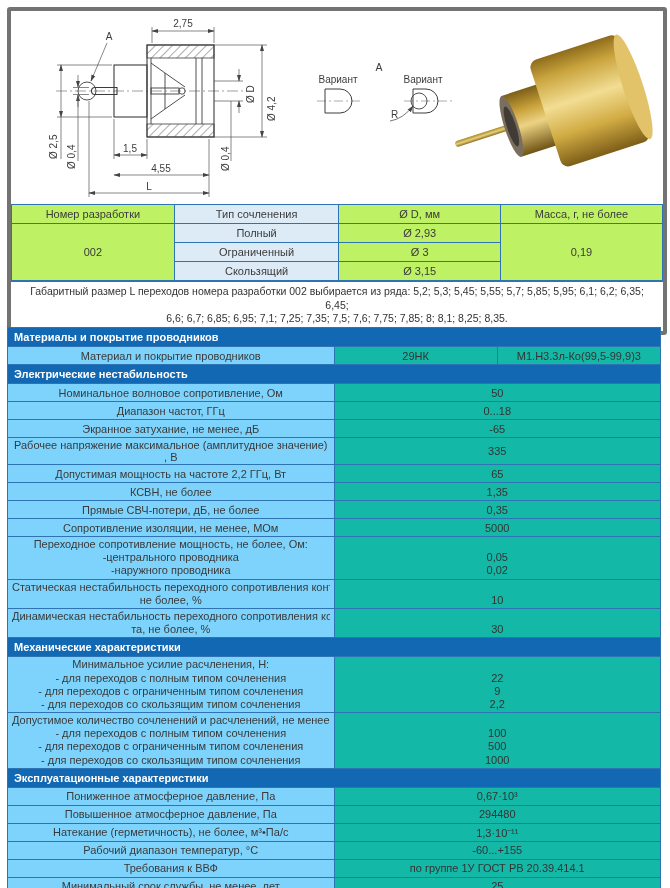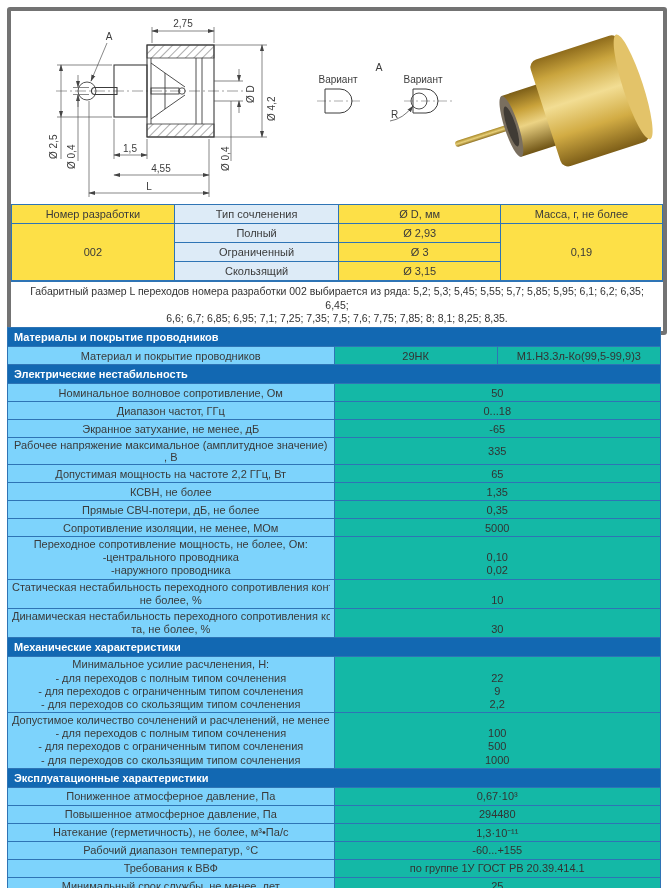--- a/index.html
+++ b/index.html
@@ -2,21 +2,21 @@
 <html><head>
 <meta charset="utf-8">
 <style>
   html,body{margin:0;padding:0;background:#fff;}
   .page{position:relative;width:670px;height:888px;background:#ffffff;
         font-family:"Liberation Sans",sans-serif;color:#3a3a3a;overflow:hidden;}
   .top-block{position:absolute;left:7px;top:7px;width:652px;border:4px solid #737373;border-radius:3px;background:#fff;}
   .draw-area{height:193px;background:#fff;}
   table{border-collapse:collapse;width:100%;table-layout:fixed;}
   .spec td{border:1px solid #2e74b5;height:16px;font-size:11px;text-align:center;vertical-align:middle;
-           padding:1px 2px;color:#3a3a3a;background:#fde047;overflow:hidden;white-space:nowrap;}
+           padding:1px 2px;color:#3a3a3a;background:#bef264;overflow:hidden;white-space:nowrap;}
   .spec td.typ{background:#ddebf7;text-align:center;}
   .note-box{border-top:1px solid #2e74b5;padding:3px 14px 5px 14px;text-align:center;font-size:10.5px;line-height:13.5px;color:#333;background:#fff;}
   .chars{position:absolute;left:7px;top:327px;width:654px;border:1px solid #2e74b5;}
   .chars td{border:1px solid #2e74b5;font-size:11px;height:15px;vertical-align:middle;padding:1px 4px;background:#14b8a6;overflow:hidden;}
   .chars td.sec-td{background:#1268b2;color:#ffffff;font-weight:bold;padding:2px 6px;height:14px;margin-top:36px;}
   .chars td.lbl{background:#7dd3fc;text-align:center;color:#3a3a3a;}
   .chars td.val{text-align:center;color:#333;}
   .chars td.top{vertical-align:top;}
   .ln{height:13.2px;line-height:13.2px;white-space:nowrap;overflow:hidden;}
   svg text{font-family:"Liberation Sans",sans-serif;fill:#3c3c3c;}
@@ -238,21 +238,21 @@
           <td colspan="2" class="val">5000</td>
         </tr>
         <tr>
           <td class="lbl top">
             <div class="ln">Переходное сопротивление мощность, не более, Ом:</div>
             <div class="ln">-центрального проводника</div>
             <div class="ln">-наружного проводника</div>
           </td>
           <td colspan="2" class="val top">
             <div class="ln"></div>
-            <div class="ln">0,10</div>
+            <div class="ln">0,05</div>
             <div class="ln">0,02</div>
           </td>
         </tr>
         <tr>
           <td class="lbl top">
             <div class="ln">Статическая нестабильность переходного сопротивления контакта,</div>
             <div class="ln">не более, %</div>
           </td>
           <td colspan="2" class="val top">
             <div class="ln"></div>

